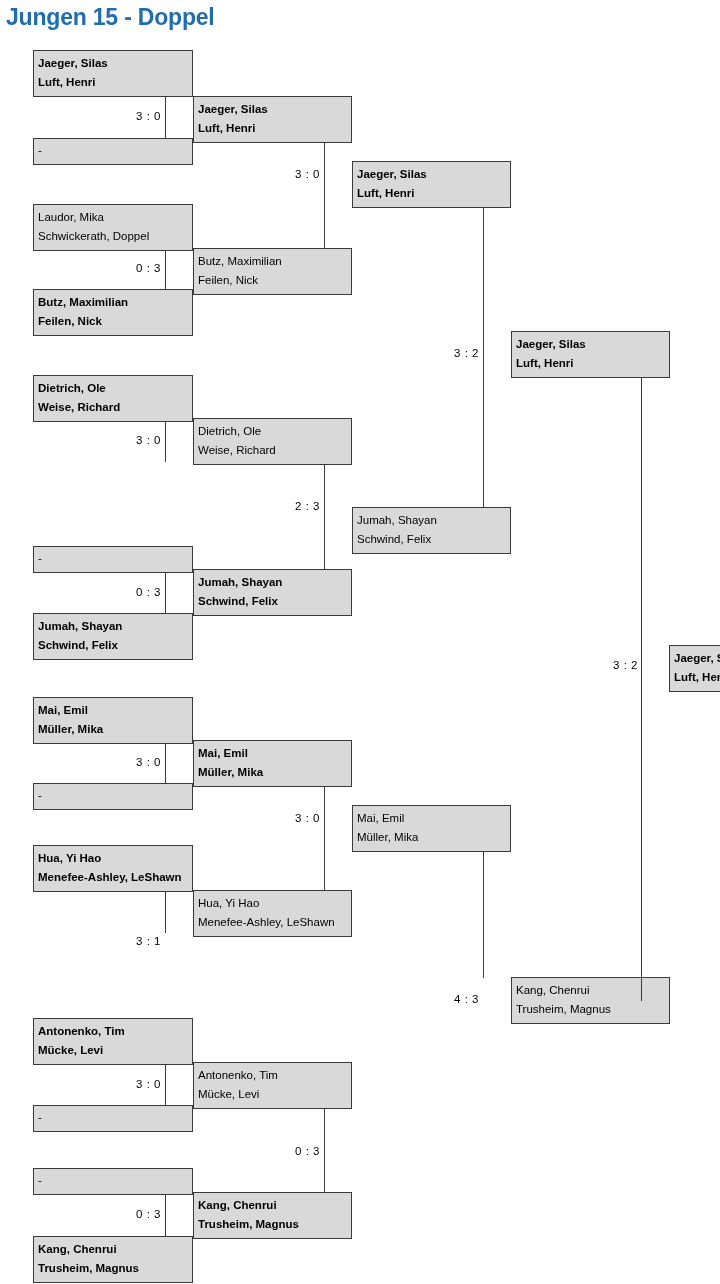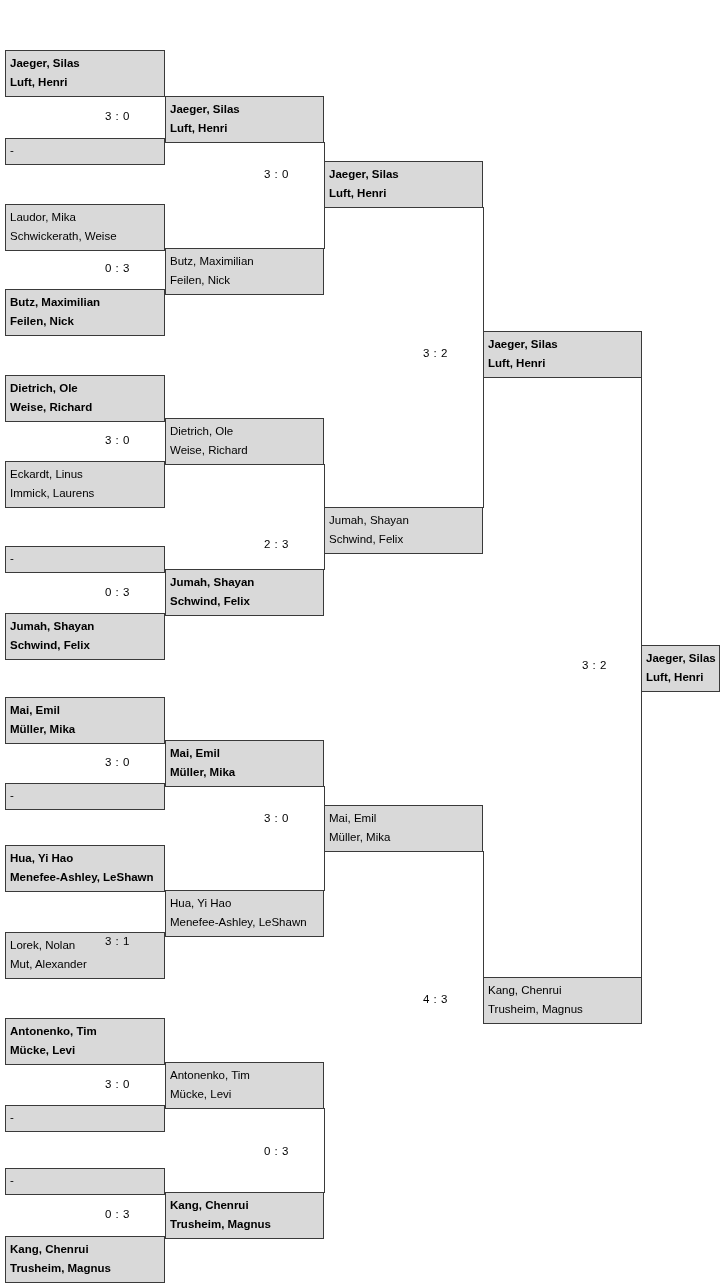--- a/index.html
+++ b/index.html
@@ -35,77 +35,76 @@
     position: absolute;
     box-sizing: border-box;
     background: #D9D9D9;
     border: 1px solid #3a3a3a;
     padding: 3px 4px 0 4px;
     font-size: 11.5px;
     line-height: 19px;
     color: #000000;
     overflow: hidden;
     white-space: nowrap;
+    margin-left: 28px;
   }
   .team.winner { font-weight: bold; }
   .team .ln { display: block; }
   .team.bye {
     line-height: 13px;
     padding-top: 5px;
   }
   
   .score {
     position: absolute;
     font-size: 11.5px;
     color: #000000;
+    text-align: right;
     white-space: nowrap;
     letter-spacing: 0.5px;
   }
   
   .ln-v, .ln-h {
     position: absolute;
     background: #3a3a3a;
   }
   .ln-v { width: 1px; }
 </style>
 </head>
 <body>
 
 <div id="bracket">
 
+  <div class="title">Jungen 15 - Doppel</div>
 
   <div class="team winner" style="left:5px;top:50px;width:160px;height:47px;">
     <span class="ln">Jaeger, Silas</span>
     <span class="ln">Luft, Henri</span>
   </div>
   <div class="team bye" style="left:5px;top:138px;width:160px;height:27px;">
     <span class="ln">-</span>
   </div>
   <div class="score" style="left:105px;top:110px;width:56px;">3 : 0</div>
   <div class="ln-v" style="left:165px;top:96px;height:43px;"></div>
 
   <div class="team" style="left:5px;top:204px;width:160px;height:47px;">
     <span class="ln">Laudor, Mika</span>
-    <span class="ln">Schwickerath, Weise</span>
+    <span class="ln">Schwickerath, Doppel</span>
   </div>
   <div class="team winner" style="left:5px;top:289px;width:160px;height:47px;">
     <span class="ln">Butz, Maximilian</span>
     <span class="ln">Feilen, Nick</span>
   </div>
   <div class="score" style="left:105px;top:262px;width:56px;">0 : 3</div>
   <div class="ln-v" style="left:165px;top:250px;height:40px;"></div>
 
   <div class="team winner" style="left:5px;top:375px;width:160px;height:47px;">
     <span class="ln">Dietrich, Ole</span>
     <span class="ln">Weise, Richard</span>
   </div>
-  <div class="team" style="left:5px;top:461px;width:160px;height:47px;">
-    <span class="ln">Eckardt, Linus</span>
-    <span class="ln">Immick, Laurens</span>
-  </div>
   <div class="score" style="left:105px;top:434px;width:56px;">3 : 0</div>
   <div class="ln-v" style="left:165px;top:421px;height:41px;"></div>
 
   <div class="team bye" style="left:5px;top:546px;width:160px;height:27px;">
     <span class="ln">-</span>
   </div>
   <div class="team winner" style="left:5px;top:613px;width:160px;height:47px;">
     <span class="ln">Jumah, Shayan</span>
     <span class="ln">Schwind, Felix</span>
   </div>
@@ -119,24 +118,20 @@
   <div class="team bye" style="left:5px;top:783px;width:160px;height:27px;">
     <span class="ln">-</span>
   </div>
   <div class="score" style="left:105px;top:756px;width:56px;">3 : 0</div>
   <div class="ln-v" style="left:165px;top:743px;height:41px;"></div>
 
   <div class="team winner" style="left:5px;top:845px;width:160px;height:47px;">
     <span class="ln">Hua, Yi Hao</span>
     <span class="ln">Menefee-Ashley, LeShawn</span>
   </div>
-  <div class="team" style="left:5px;top:932px;width:160px;height:47px;">
-    <span class="ln">Lorek, Nolan</span>
-    <span class="ln">Mut, Alexander</span>
-  </div>
   <div class="score" style="left:105px;top:935px;width:56px;">3 : 1</div>
   <div class="ln-v" style="left:165px;top:891px;height:42px;"></div>
 
   <div class="team winner" style="left:5px;top:1018px;width:160px;height:47px;">
     <span class="ln">Antonenko, Tim</span>
     <span class="ln">Mücke, Levi</span>
   </div>
   <div class="team bye" style="left:5px;top:1105px;width:160px;height:27px;">
     <span class="ln">-</span>
   </div>
@@ -165,21 +160,21 @@
   <div class="ln-v" style="left:324px;top:142px;height:107px;"></div>
 
   <div class="team" style="left:165px;top:418px;width:159px;height:47px;">
     <span class="ln">Dietrich, Ole</span>
     <span class="ln">Weise, Richard</span>
   </div>
   <div class="team winner" style="left:165px;top:569px;width:159px;height:47px;">
     <span class="ln">Jumah, Shayan</span>
     <span class="ln">Schwind, Felix</span>
   </div>
-  <div class="score" style="left:264px;top:538px;width:56px;">2 : 3</div>
+  <div class="score" style="left:264px;top:500px;width:56px;">2 : 3</div>
   <div class="ln-v" style="left:324px;top:464px;height:106px;"></div>
 
   <div class="team winner" style="left:165px;top:740px;width:159px;height:47px;">
     <span class="ln">Mai, Emil</span>
     <span class="ln">Müller, Mika</span>
   </div>
   <div class="team" style="left:165px;top:890px;width:159px;height:47px;">
     <span class="ln">Hua, Yi Hao</span>
     <span class="ln">Menefee-Ashley, LeShawn</span>
   </div>

